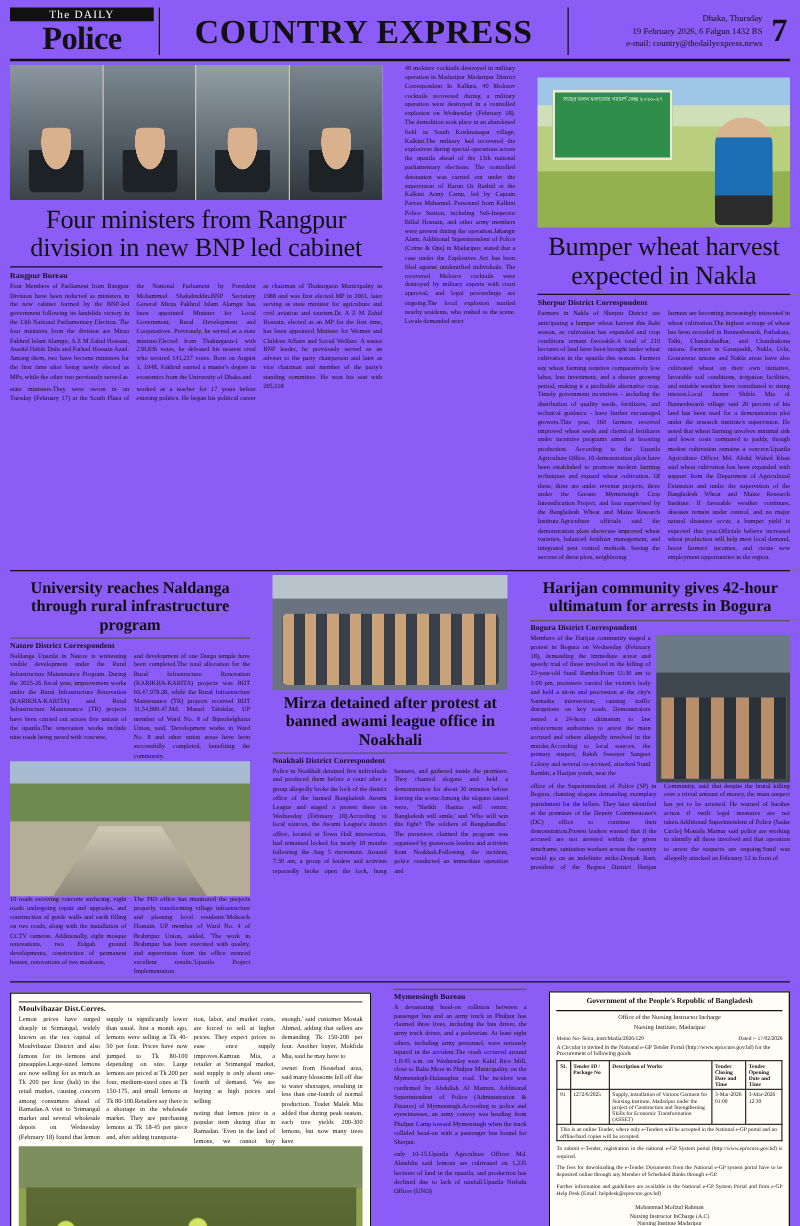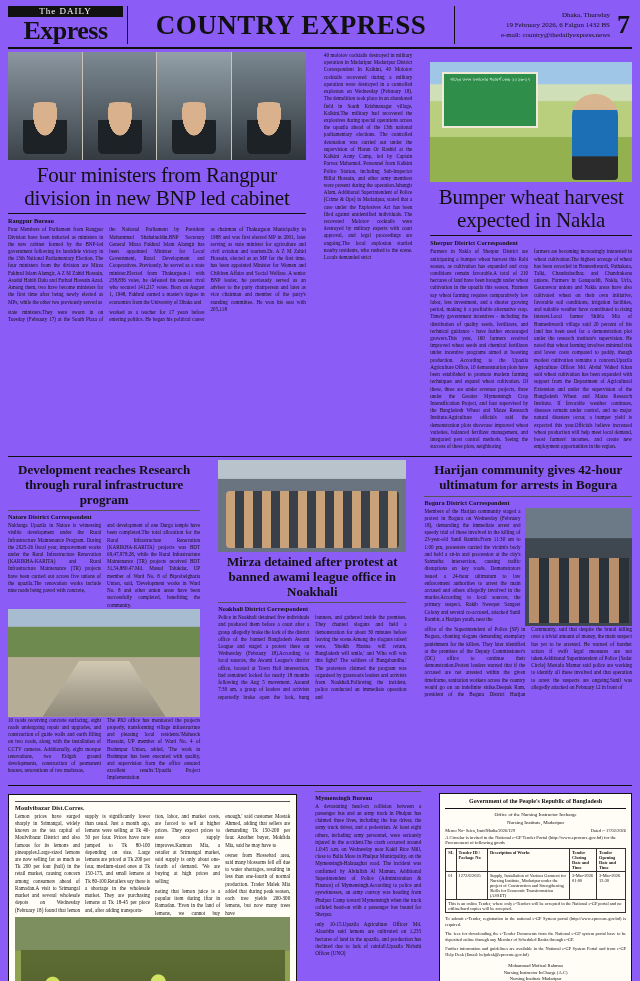--- a/index.html
+++ b/index.html
@@ -267,21 +267,21 @@
   .hr-black { height:1px; background:#111; margin:3px 0; }
 </style>
 </head>
 <body>
 
 <div class="page">
 
   <div class="masthead">
     <div class="mast-left">
       <span class="daily">The DAILY</span>
-      <span class="express">Express</span>
+      <span class="express">Police</span>
     </div>
     <div class="mast-center">
       <span class="ce">COUNTRY EXPRESS</span>
     </div>
     <div class="mast-right">
       <div class="lines">
         <div>Dhaka, Thursday</div>
         <div>19 February 2026, 6 Falgun 1432 BS</div>
         <div>e-mail: country@thedailyexpress.news</div>
       </div>
@@ -325,21 +325,21 @@
         <p class="txt">farmers are becoming increasingly interested in wheat cultivation.The highest acreage of wheat has been recorded in Banneshwardi, Pathakata, Talki, Chandrabadhar, and Chandrakona unions. Farmers in Ganapaddi, Nakla, Urfa, Gouraswar unions and Nakla areas have also cultivated wheat on their own initiative, favorable soil conditions, irrigation facilities, and suitable weather have contributed to rising interest.Local farmer Shibla Mia of Banneshwardi village said 20 percent of his land has been used for a demonstration plot under the research institute's supervision. He noted that wheat farming involves minimal risk and lower costs compared to paddy, though modest cultivation remains a concern.Upazila Agriculture Officer Md. Abdul Wahed Khan said wheat cultivation has been expanded with support from the Department of Agricultural Extension and under the supervision of the Bangladesh Wheat and Maize Research Institute. If favorable weather continues, diseases remain under control, and no major natural disasters occur, a bumper yield is expected this year.Officials believe increased wheat production will help meet local demand, boost farmers' incomes, and create new employment opportunities in the region.</p>
       </div>
     </div>
   </div>
 
   <div class="hr-black"></div>
 
   <div class="cols">
 
     <div class="col" style="width:200px">
-      <h2 class="subhead">Development reaches Research through rural infrastructure program</h2>
+      <h2 class="subhead">University reaches Naldanga through rural infrastructure program</h2>
       <div class="rule-thin"></div>
       <div class="byline">Natore District Correspondent</div>
       <div class="body-cols2">
         <p class="txt">Naldanga Upazila in Natore is witnessing visible development under the Rural Infrastructure Maintenance Program. During the 2025-26 fiscal year, improvement works under the Rural Infrastructure Renovation (KARIKHA-KARITA) and Rural Infrastructure Maintenance (TR) projects have been carried out across five unions of the upazila.The renovation works include nine roads being paved with concrete,</p>
         <p class="txt">and development of one Durga temple have been completed.The total allocation for the Rural Infrastructure Renovation (KARIKHA-KARITA) projects was BDT 69,47,978.28, while the Rural Infrastructure Maintenance (TR) projects received BDT 31,54,880.47.Md. Masud Talukdar, UP member of Ward No. 8 of Biprobelgharia Union, said, 'Development works in Ward No. 8 and other union areas have been successfully completed, benefiting the community.</p>
       </div>
       <div class="p-road photo"></div>
       <div class="body-cols2">
         <p class="txt">10 roads receiving concrete surfacing, eight roads undergoing repair and upgrades, and construction of guide walls and earth filling on two roads, along with the installation of CCTV cameras. Additionally, eight mosque renovations, two Eidgah ground developments, construction of permanent houses, renovations of two madrasas,</p>
         <p class="txt">The PIO office has monitored the projects properly, transforming village infrastructure and pleasing local residents.'Mohosck Hossain, UP member of Ward No. 4 of Brahmpur Union, added, 'The work in Brahmpur has been executed with quality, and supervision from the office ensured excellent results.'Upazila Project Implementation</p>

